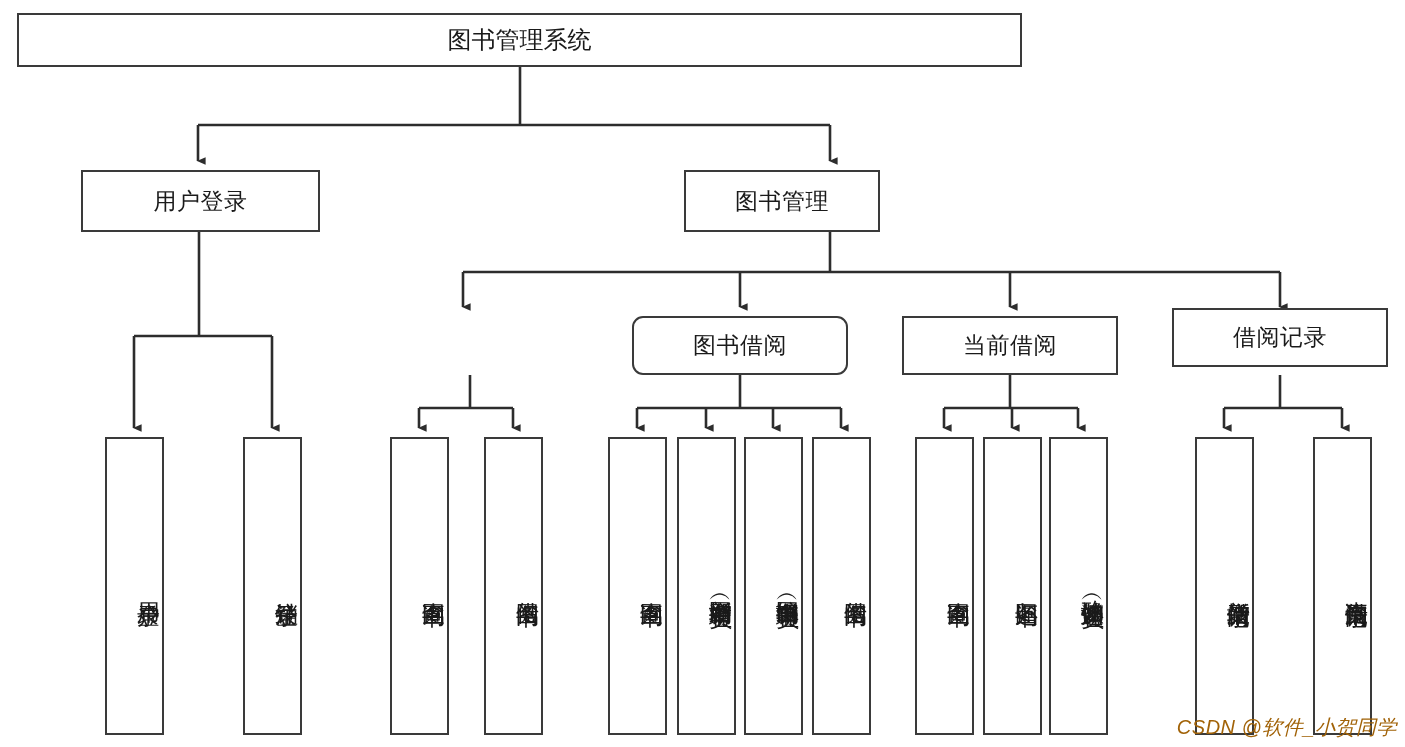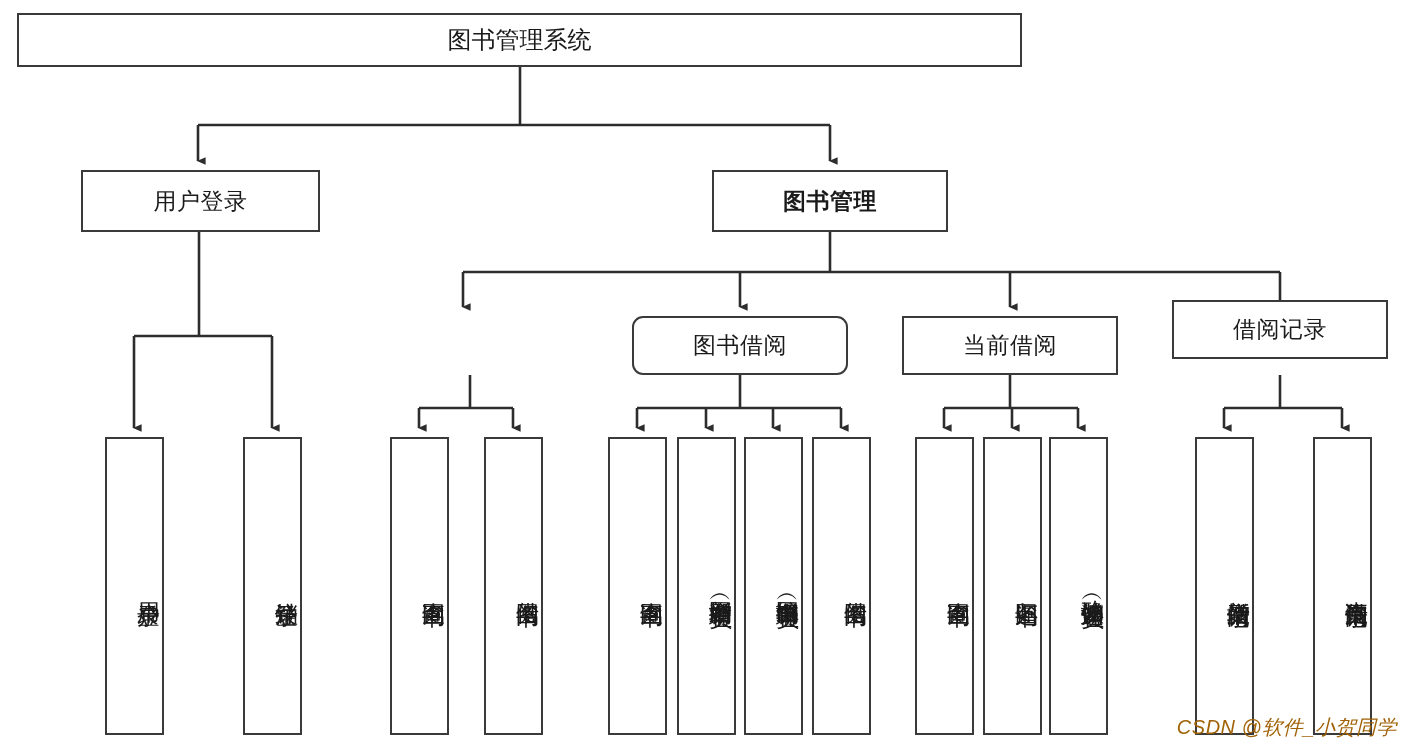--- a/index.html
+++ b/index.html
@@ -127,31 +127,31 @@
     </g>
   </svg>
 
   <div class="node title" style="left:17px; top:13px; width:1005px; height:54px;">
     <span>图书管理系统</span>
   </div>
 
   <div class="node horiz" style="left:81px; top:170px; width:239px; height:62px;">
     <span>用户登录</span>
   </div>
-  <div class="node horiz" style="left:712px; top:170px; width:236px; height:62px;font-weight:bold;">
+  <div class="node horiz" style="left:684px; top:170px; width:196px; height:62px;">
     <span>图书管理</span>
   </div>
 
   <div class="node horiz" style="left:632px; top:316px; width:216px; height:59px;border-radius:11px;">
     <span>图书借阅</span>
   </div>
   <div class="node horiz" style="left:902px; top:316px; width:216px; height:59px;align-items:center;">
     <span>当前借阅</span>
   </div>
-  <div class="node horiz" style="left:1172px; top:300px; width:216px; height:59px;">
+  <div class="node horiz" style="left:1172px; top:308px; width:216px; height:59px;">
     <span>借阅记录</span>
   </div>
 
   <div class="node vert" style="left:105px; top:437px; width:59px; height:298px;">
     <span>用户登录</span>
   </div>
   <div class="node vert" style="left:243px; top:437px; width:59px; height:298px;">
     <span>注销登录</span>
   </div>
 

